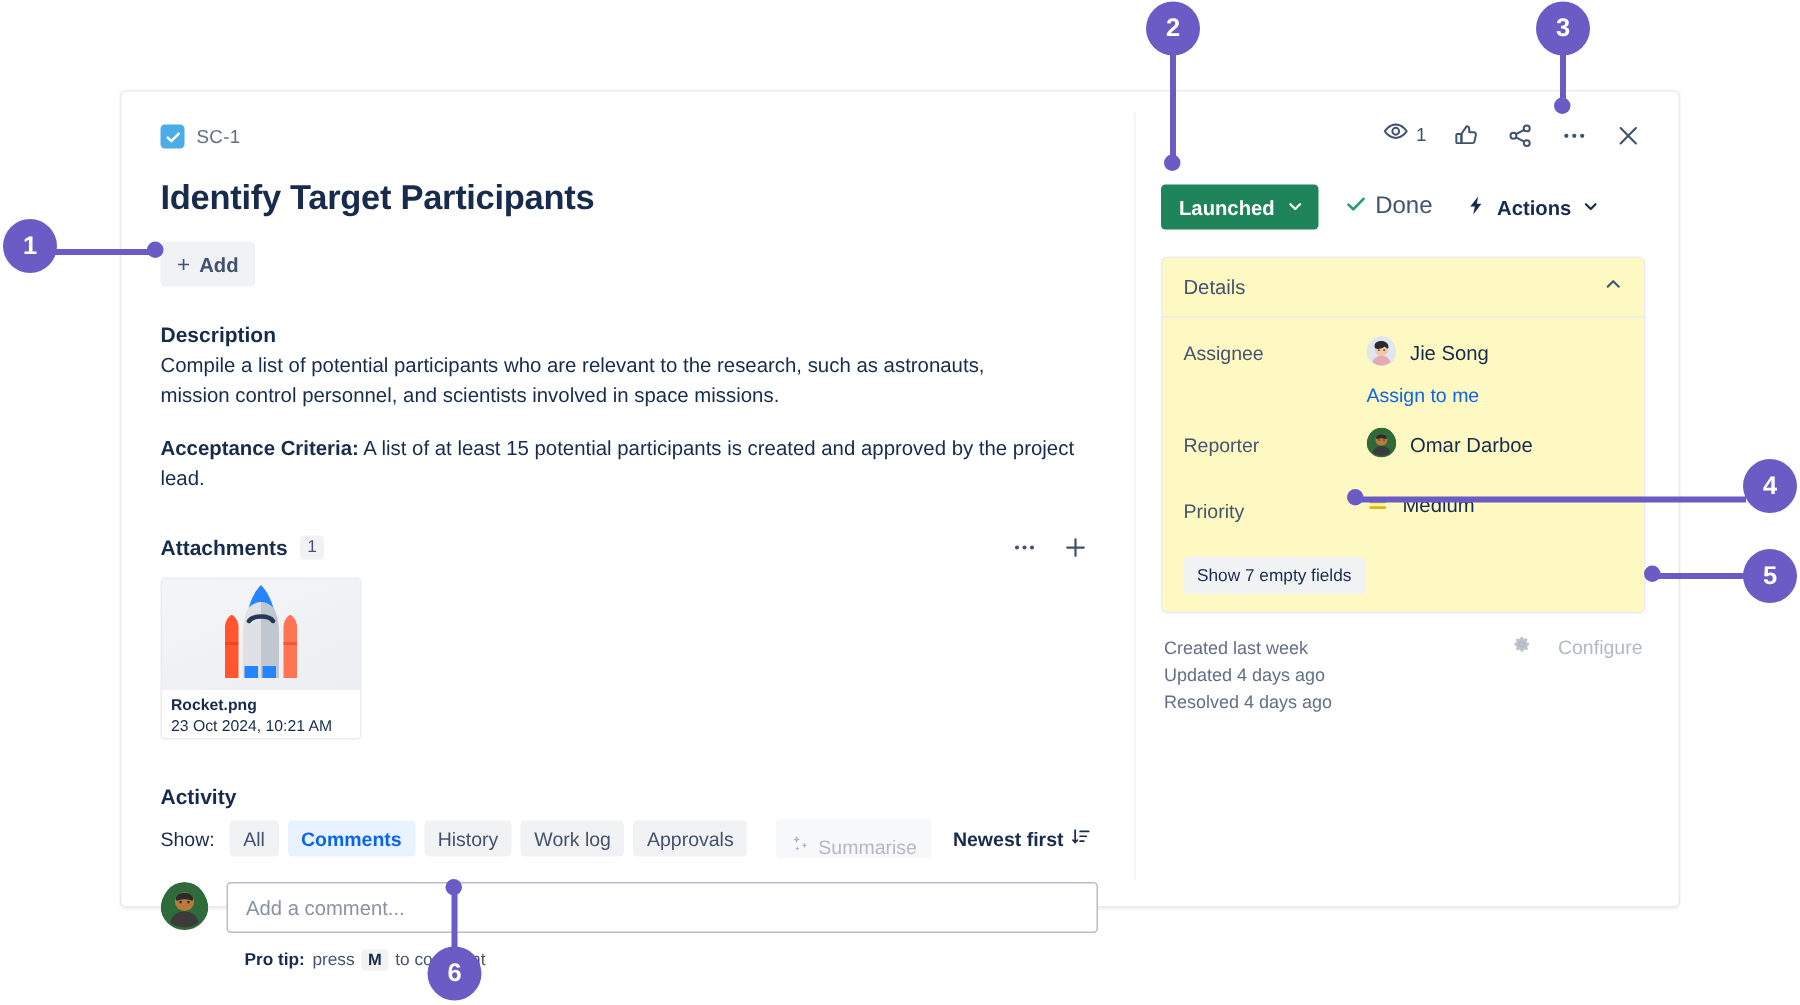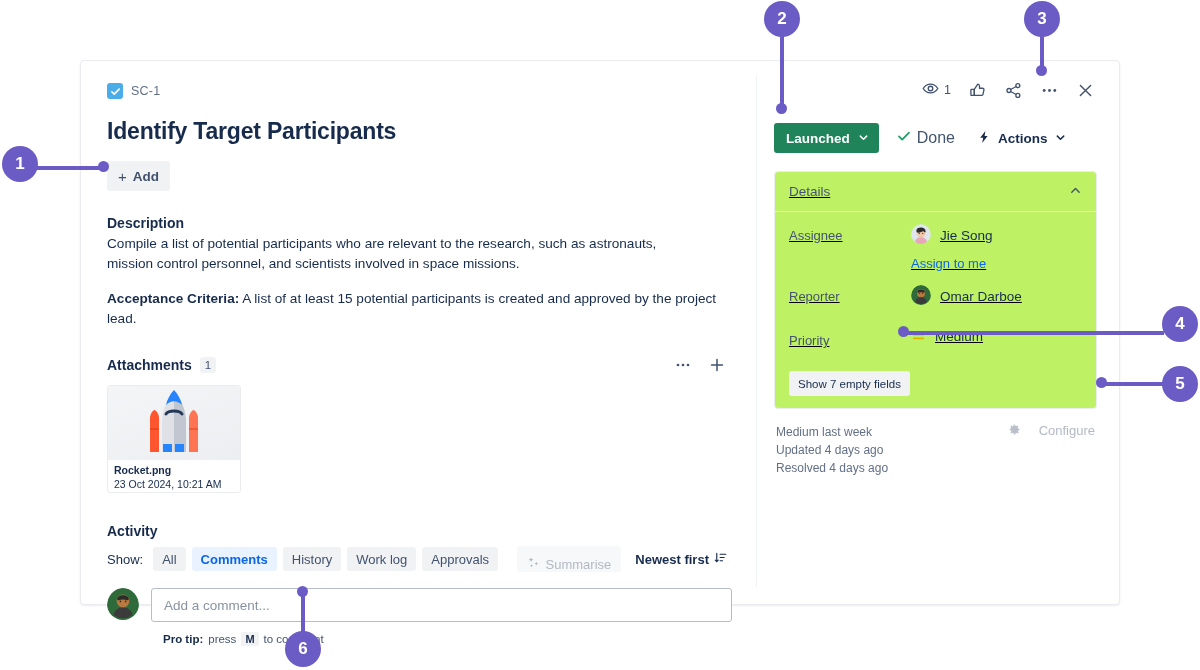--- a/index.html
+++ b/index.html
@@ -188,22 +188,21 @@
     font-size: 16px; color: #44546f; cursor: pointer;
   }
   .actions-btn {
     margin-left: 22px;
     display: inline-flex; align-items: center; gap: 7px;
     font-size: 13.5px; font-weight: 700; color: #172b4d; cursor: pointer;
   }
   .details-box {
     margin-top: 18px;
     border: 1px solid #ebecf0; border-radius: 4px;
-    background: #bef264;
-    text-decoration: underline;
+    background: #fef9c3;
   }
   .details-head {
     height: 40px; padding: 0 14px 0 14px;
     display: flex; align-items: center;
     border-bottom: 1px solid #ebecf0;
     cursor: pointer;
   }
   .details-head .t { font-size: 13.5px; color: #44546f; }
   .details-head .chev { margin-left: auto; color: #44546f; }
   .details-body { padding: 12px 14px 12px 14px; }
@@ -219,21 +218,21 @@
     margin-top: 12px;
     height: 25px; padding: 0 9px;
     background: #f1f2f4; border: none; border-radius: 3px;
     font-size: 11.5px; color: #172b4d;
     font-family: "Liberation Sans", sans-serif; cursor: pointer;
   }
   .timestamps { margin-top: 14px; position: relative; padding-left: 2px; }
   .timestamps div { font-size: 12px; color: #626f86; line-height: 18px; }
   .configure {
     position: absolute; right: 2px; top: 0;
-    display: flex; gap: 18px;
+    display: flex; align-items: center; gap: 18px;
     font-size: 13px; color: #b3b9c4; cursor: pointer;
   }
 
   
   .callout {
     position: absolute;
     width: 36px; height: 36px; border-radius: 50%;
     background: #6b5bc4;
     color: #fff; font-size: 17px; font-weight: 700;
     display: flex; align-items: center; justify-content: center;
@@ -504,21 +503,21 @@
               </span>
               <span>Medium</span>
             </span>
           </div>
 
           <button class="empty-fields-btn">Show 7 empty fields</button>
         </div>
       </div>
 
       <div class="timestamps">
-        <div>Medium last week</div>
+        <div>Created last week</div>
         <div>Updated 4 days ago</div>
         <div>Resolved 4 days ago</div>
         <span class="configure">
           <span>
             <svg width="13" height="13" viewBox="0 0 16 16" fill="currentColor">
                 <path d="M8 5.3A2.7 2.7 0 1 0 8 10.7 2.7 2.7 0 0 0 8 5.3zm0 4.2a1.5 1.5 0 1 1 0-3 1.5 1.5 0 0 1 0 3z"></path>
                 <path d="M14 8.95v-1.9l-1.5-.35a4.8 4.8 0 0 0-.45-1.1l.82-1.3-1.34-1.35-1.3.82a4.8 4.8 0 0 0-1.1-.45L8.95 2h-1.9l-.35 1.5a4.8 4.8 0 0 0-1.1.45l-1.3-.82-1.35 1.34.82 1.3a4.8 4.8 0 0 0-.45 1.1L2 7.05v1.9l1.5.35c.1.39.25.76.45 1.1l-.82 1.3 1.34 1.35 1.3-.82c.34.2.71.35 1.1.45l.35 1.5h1.9l.35-1.5c.39-.1.76-.25 1.1-.45l1.3.82 1.35-1.34-.82-1.3c.2-.34.35-.71.45-1.1L14 8.95z" opacity=".85"></path>
               </svg>
           </span>
           <span>Configure</span>

